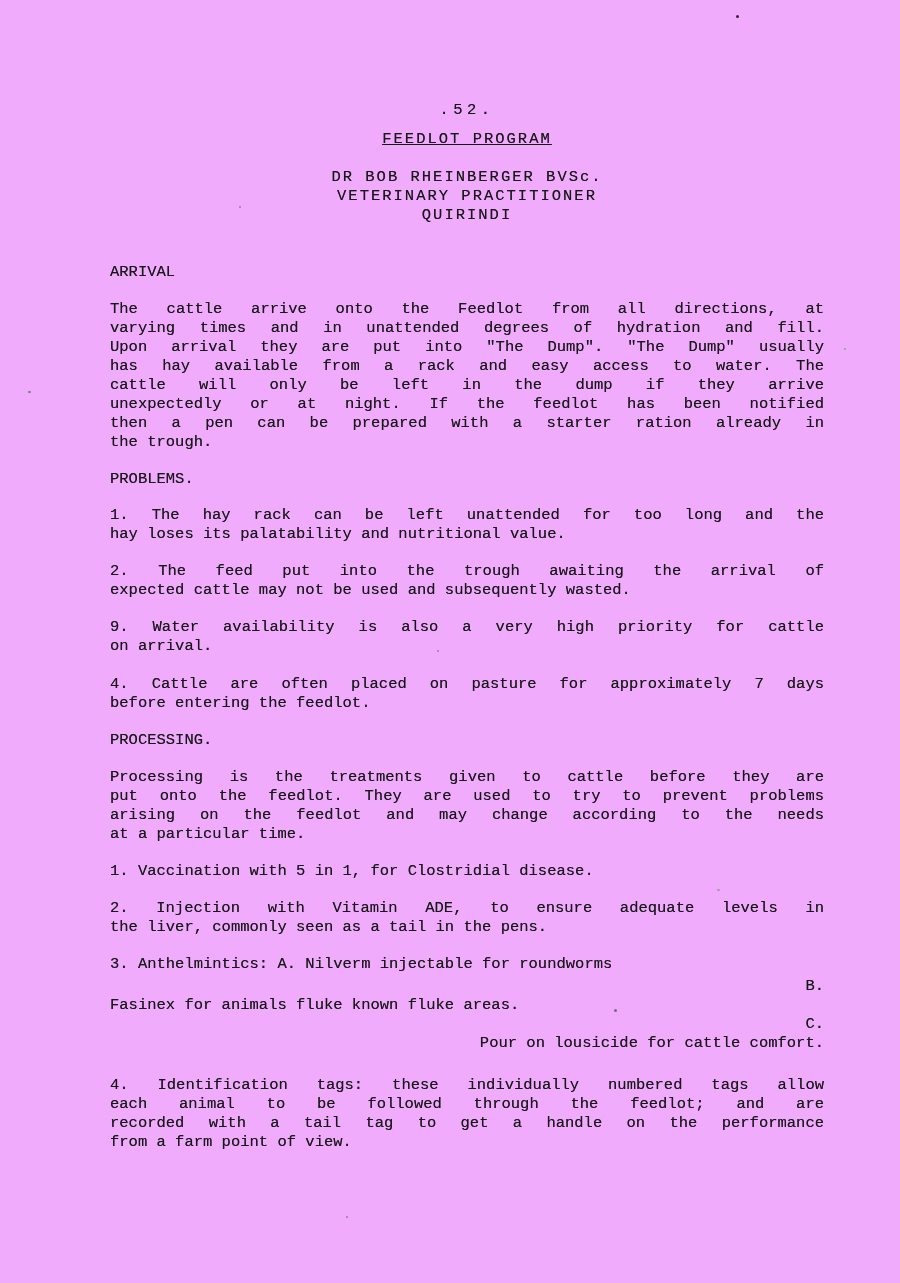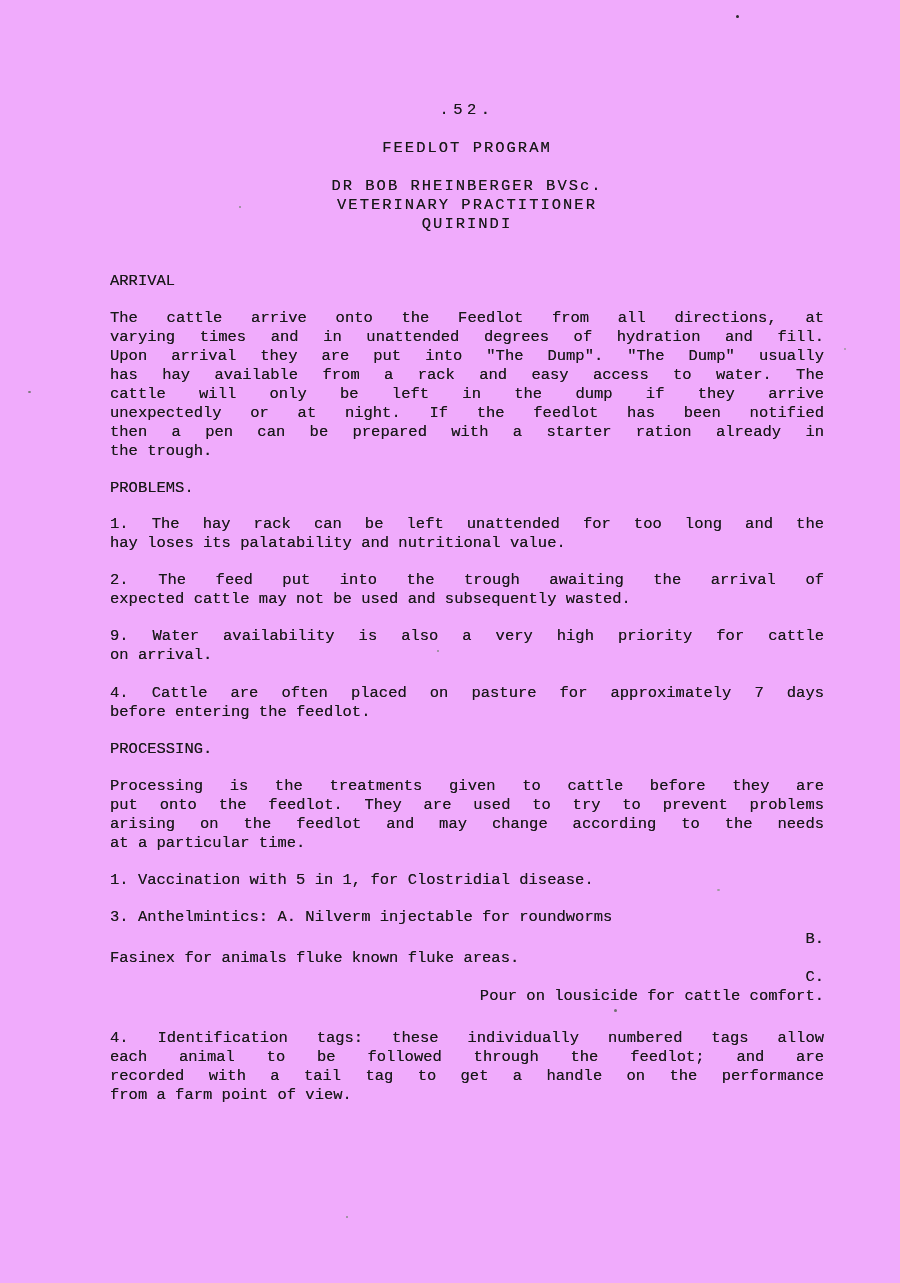--- a/index.html
+++ b/index.html
@@ -26,21 +26,21 @@
   .c { text-align: center; }
   .pagenum { letter-spacing: 4.5px; }
   .title   { letter-spacing: 2px; }
   .byline div { letter-spacing: 2px; }
   .ln { white-space: normal; }
   .j    { text-align: justify; text-align-last: justify; }
   .left { text-align: left; }
   .right { text-align: right; }
   
   .b-pagenum    { margin-top: 101px; }
-  .b-title      { margin-top: 19px; }
+  .b-title      { margin-top: 10px; text-decoration: underline; }
   .b-byline     { margin-top: 19px; }
   .b-arrival-h  { margin-top: 38px; }
   .b-arrival-p  { margin-top: 18px; }
   .b-problems-h { margin-top: 18px; }
   .b-p1         { margin-top: 17px; }
   .b-p2         { margin-top: 18px; }
   .b-p3         { margin-top: 18px; }
   .b-p4         { margin-top: 19px; }
   .b-processing-h { margin-top: 18px; }
   .b-proc-p     { margin-top: 18px; }
@@ -114,20 +114,24 @@
 
     <div class="b-proc-p">
       <div class="ln j">Processing is the treatments given to cattle before they are</div>
       <div class="ln j">put onto the feedlot. They are used to try to prevent problems</div>
       <div class="ln j">arising on the feedlot and may change according to the needs</div>
       <div class="ln left">at a particular time.</div>
     </div>
 
     <div class="ln left b-proc1">1. Vaccination with 5 in 1, for Clostridial disease.</div>
 
+    <div class="b-proc2">
+      <div class="ln j">2. Injection with Vitamin ADE, to ensure adequate levels in</div>
+      <div class="ln left">the liver, commonly seen as a tail in the pens.</div>
+    </div>
 
     <div class="ln left b-proc3">3. Anthelmintics: A. Nilverm injectable for roundworms</div>
 
     <div class="ln right b-bline">B.</div>
 
     <div class="ln left b-fasinex">Fasinex for animals fluke known fluke areas.</div>
 
     <div class="ln right b-cline">C.</div>
 
     <div class="ln left b-pour">Pour on lousicide for cattle comfort.</div>

